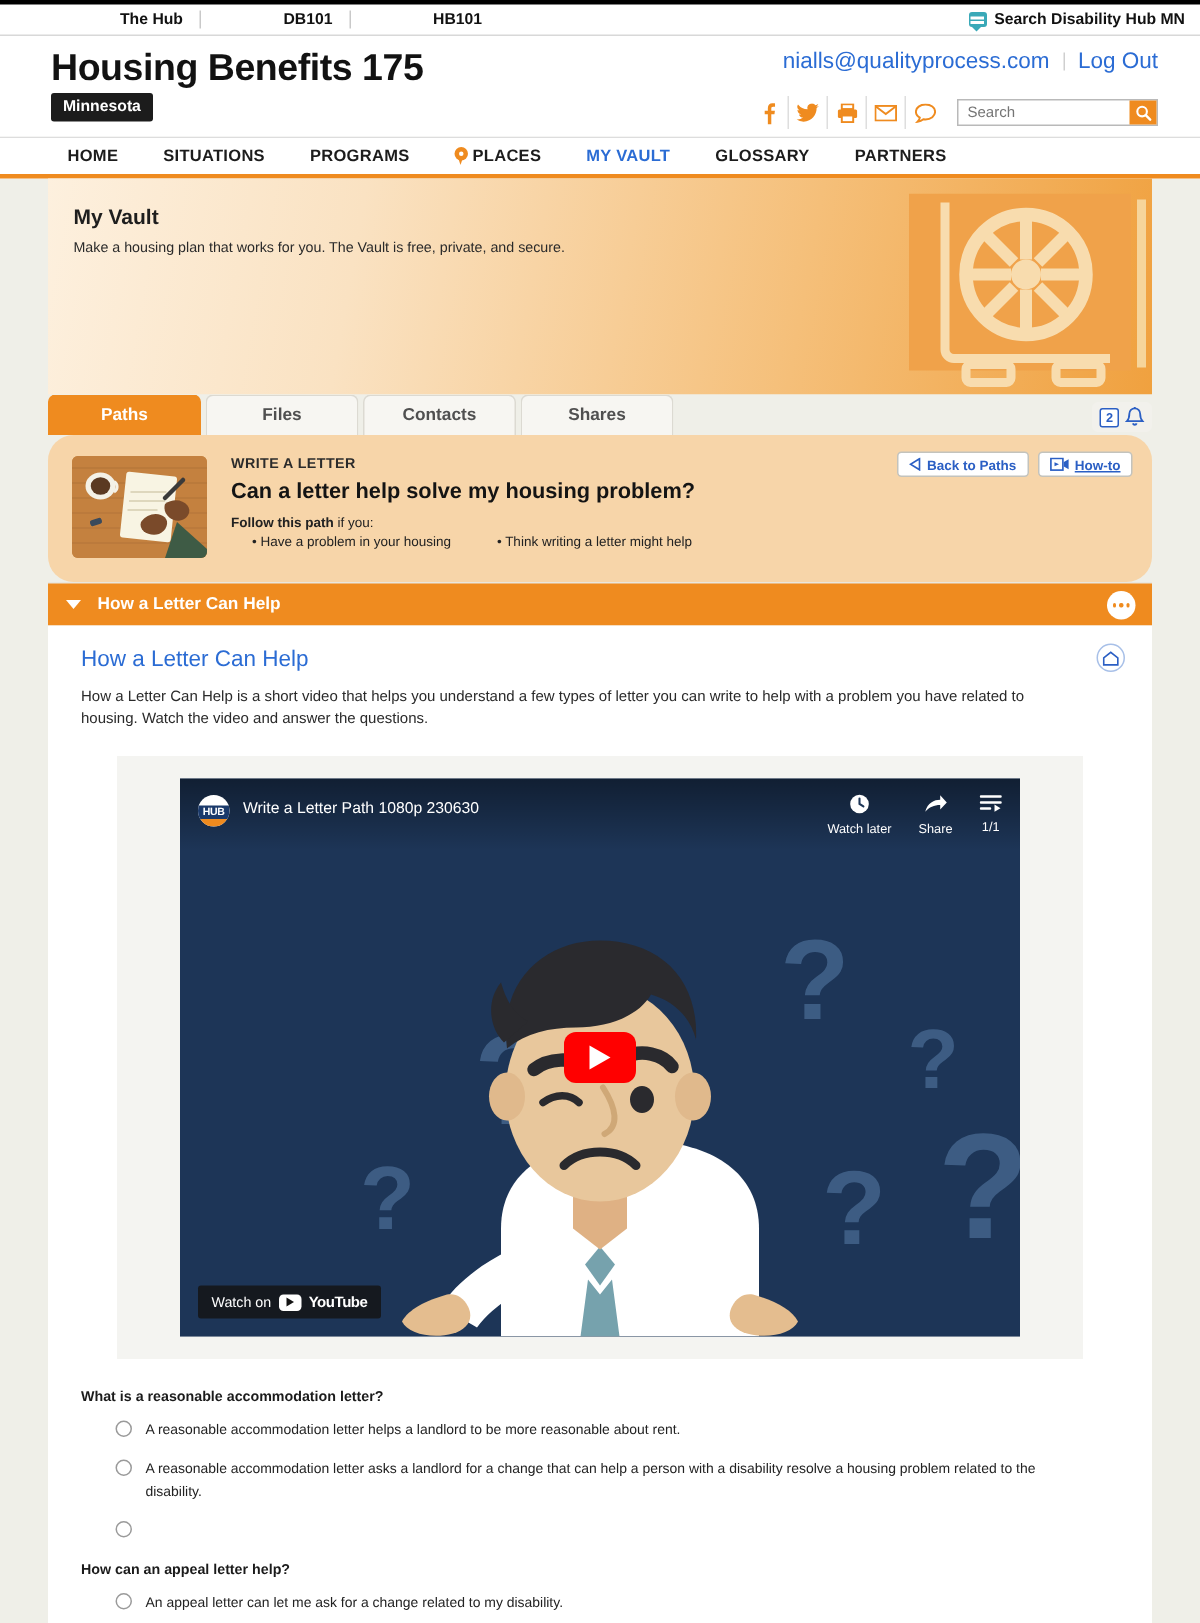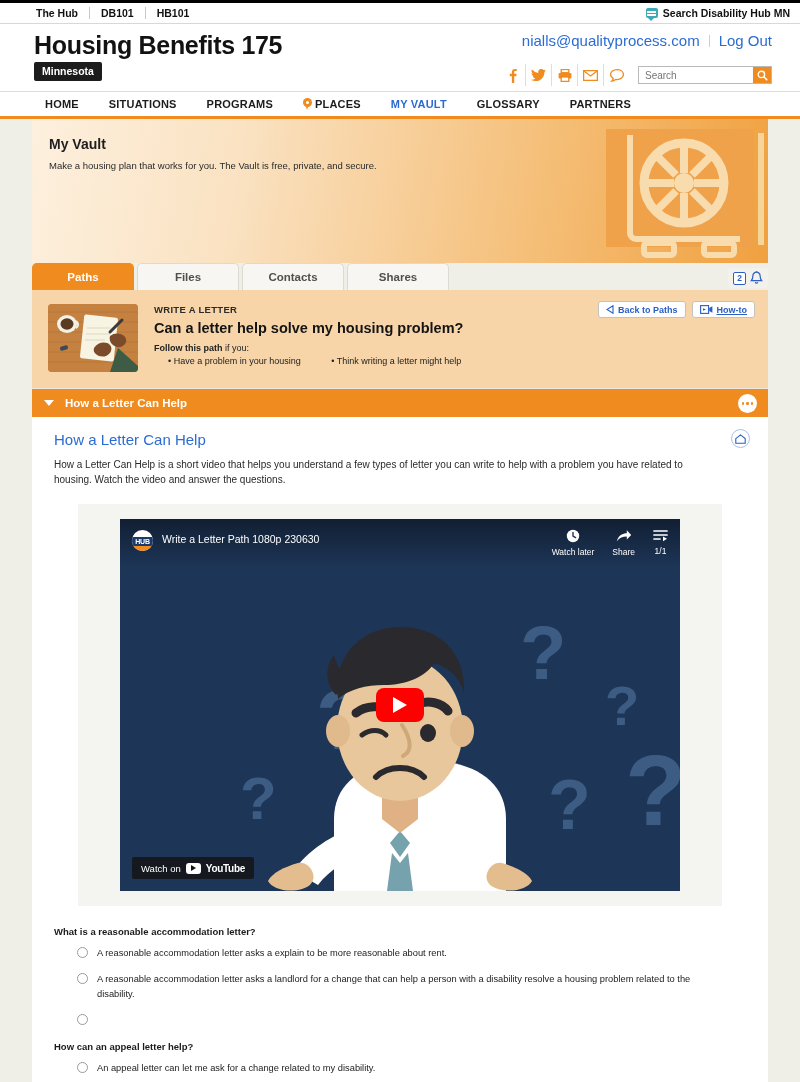--- a/index.html
+++ b/index.html
@@ -25,20 +25,21 @@
   }
   .topbar-left { display: flex; align-items: center; margin-left: 36px; }
   .topbar-left a {
     font-size: 10.5px;
     font-weight: bold;
     color: #111;
     text-decoration: none;
     padding: 0 11px;
     line-height: 12px;
     border-right: 1px solid #c9c9c9;
+    margin-left: 44px;
   }
   .topbar-left a:first-child { padding-left: 0; }
   .topbar-left a:last-child { border-right: none; }
   .topbar-right {
     position: absolute;
     right: 10px;
     display: flex;
     align-items: center;
     gap: 5px;
     font-size: 10.5px;
@@ -271,20 +272,21 @@
     line-height: 11px;
   }
 
   
   .path-card {
     background: #f7d5a9;
     padding: 12px 14px 14px;
     position: relative;
     display: flex;
     gap: 14px;
+    border-radius: 17px;
   }
   .path-thumb {
     width: 94px; height: 72px;
     border-radius: 6px;
     flex: 0 0 auto;
     position: relative;
     overflow: hidden;
     background: #c88b47;
     border: 2px solid #f7d5a9;
   }
@@ -824,21 +826,21 @@
           </div>
         </div>
       </div>
     </div>
 
     <div class="questions">
       <div class="q-title">What is a reasonable accommodation letter?</div>
 
       <div class="opt">
         <span class="radio"></span>
-        <span class="opt-label">A reasonable accommodation letter asks a explain to be more reasonable about rent.</span>
+        <span class="opt-label">A reasonable accommodation letter helps a landlord to be more reasonable about rent.</span>
       </div>
       <div class="opt">
         <span class="radio"></span>
         <span class="opt-label">A reasonable accommodation letter asks a landlord for a change that can help a person with a disability resolve a housing problem related to the disability.</span>
       </div>
       <div class="opt">
         <span class="radio"></span>
       </div>
 
       <div class="q-title second">How can an appeal letter help?</div>

